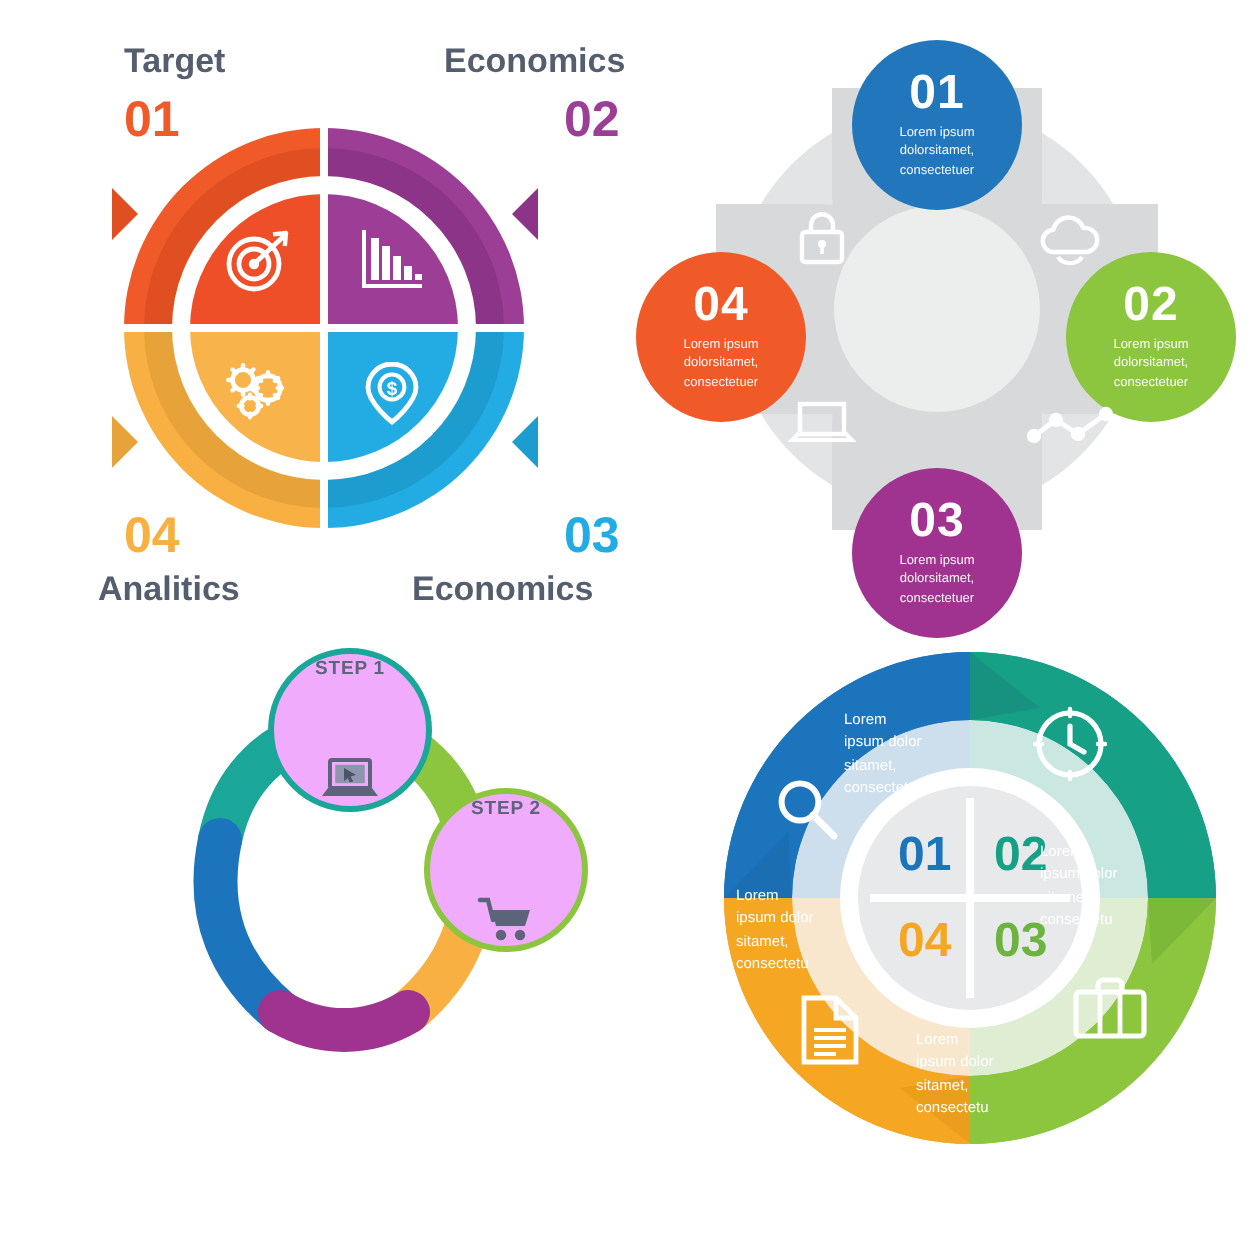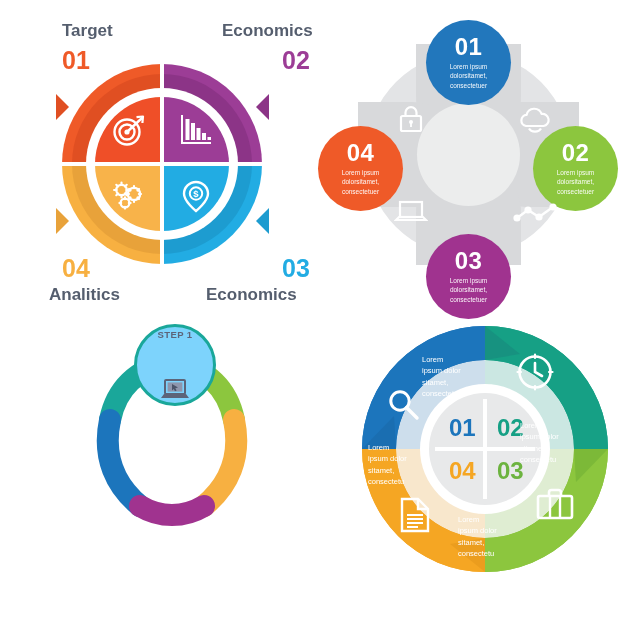--- a/index.html
+++ b/index.html
@@ -54,21 +54,21 @@
        text-align:center;color:#fff;}
   .bub b{font-size:24px;font-weight:bold;line-height:1;letter-spacing:.5px;
          display:block;margin-bottom:3px;}
   .bub span{font-size:6.5px;line-height:1.45;display:block;opacity:.95;}
   .wicon{position:absolute;width:30px;height:26px;z-index:3;}
 
   
   #p3{left:22px;top:320px;width:300px;height:255px;}
   .chain{position:absolute;left:0;top:0;width:300px;height:255px;}
   .step{position:absolute;width:76px;height:76px;border-radius:50%;
-        background:#7dd3fc;border:3.5px solid #ccc;z-index:5;
+        background:#f0abfc;border:3.5px solid #ccc;z-index:5;
         display:flex;flex-direction:column;align-items:center;justify-content:center;gap:36px;}
   .step-lbl{font-size:9.5px;font-weight:bold;color:#5c6479;letter-spacing:.4px;
             margin-bottom:2px;}
   .step-ic{width:30px;height:24px;}
 
   
   #p4{left:318px;top:318px;width:300px;height:258px;}
   .wheel{position:absolute;left:14px;top:6px;width:250px;height:250px;margin-left:28px;}
   .seg-txt{position:absolute;color:#fff;font-size:7.5px;line-height:1.5;z-index:8;}
   .ctr{position:absolute;left:69px;top:69px;width:112px;height:112px;
@@ -279,20 +279,29 @@
     <div class="step" style="left:112px;top:4px;border-color:#1aa79a;">
       <div class="step-lbl">STEP 1</div>
       <svg class="step-ic" viewBox="0 0 30 24">
         <rect x="5" y="2" width="20" height="14" rx="1" fill="none" stroke="#5c6479" stroke-width="2"></rect>
         <rect x="7.6" y="4.4" width="14.8" height="9.2" fill="#8e96ad"></rect>
         <path d="M12 6 L18 9.5 L15.3 10.2 L16.6 12.6 L15 13.3 L13.8 11 L12 12.6 Z" fill="#4b5469"></path>
         <path d="M1 20 H29 L26 16 H4 Z" fill="#5c6479"></path>
       </svg>
     </div>
 
+    <div class="step" style="left:190px;top:74px;border-color:#8cc63e;">
+      <div class="step-lbl">STEP 2</div>
+      <svg class="step-ic" viewBox="0 0 30 24">
+        <path d="M2 2 H6 L8.5 12" fill="none" stroke="#5c6479" stroke-width="2.2" stroke-linecap="round"></path>
+        <path d="M8 7 H27 L24.5 15 H10 Z" fill="#5c6479"></path>
+        <circle cx="12.5" cy="19.5" r="2.6" fill="#5c6479"></circle>
+        <circle cx="22" cy="19.5" r="2.6" fill="#5c6479"></circle>
+      </svg>
+    </div>
 
 
 
   </div>
 
   <div class="panel" id="p4">
     <div class="wheel">
       <svg viewBox="0 0 250 250" width="250" height="250">
 
         <path d="M125 2 L160 26 L125 26 Z" fill="#16a085"></path>

